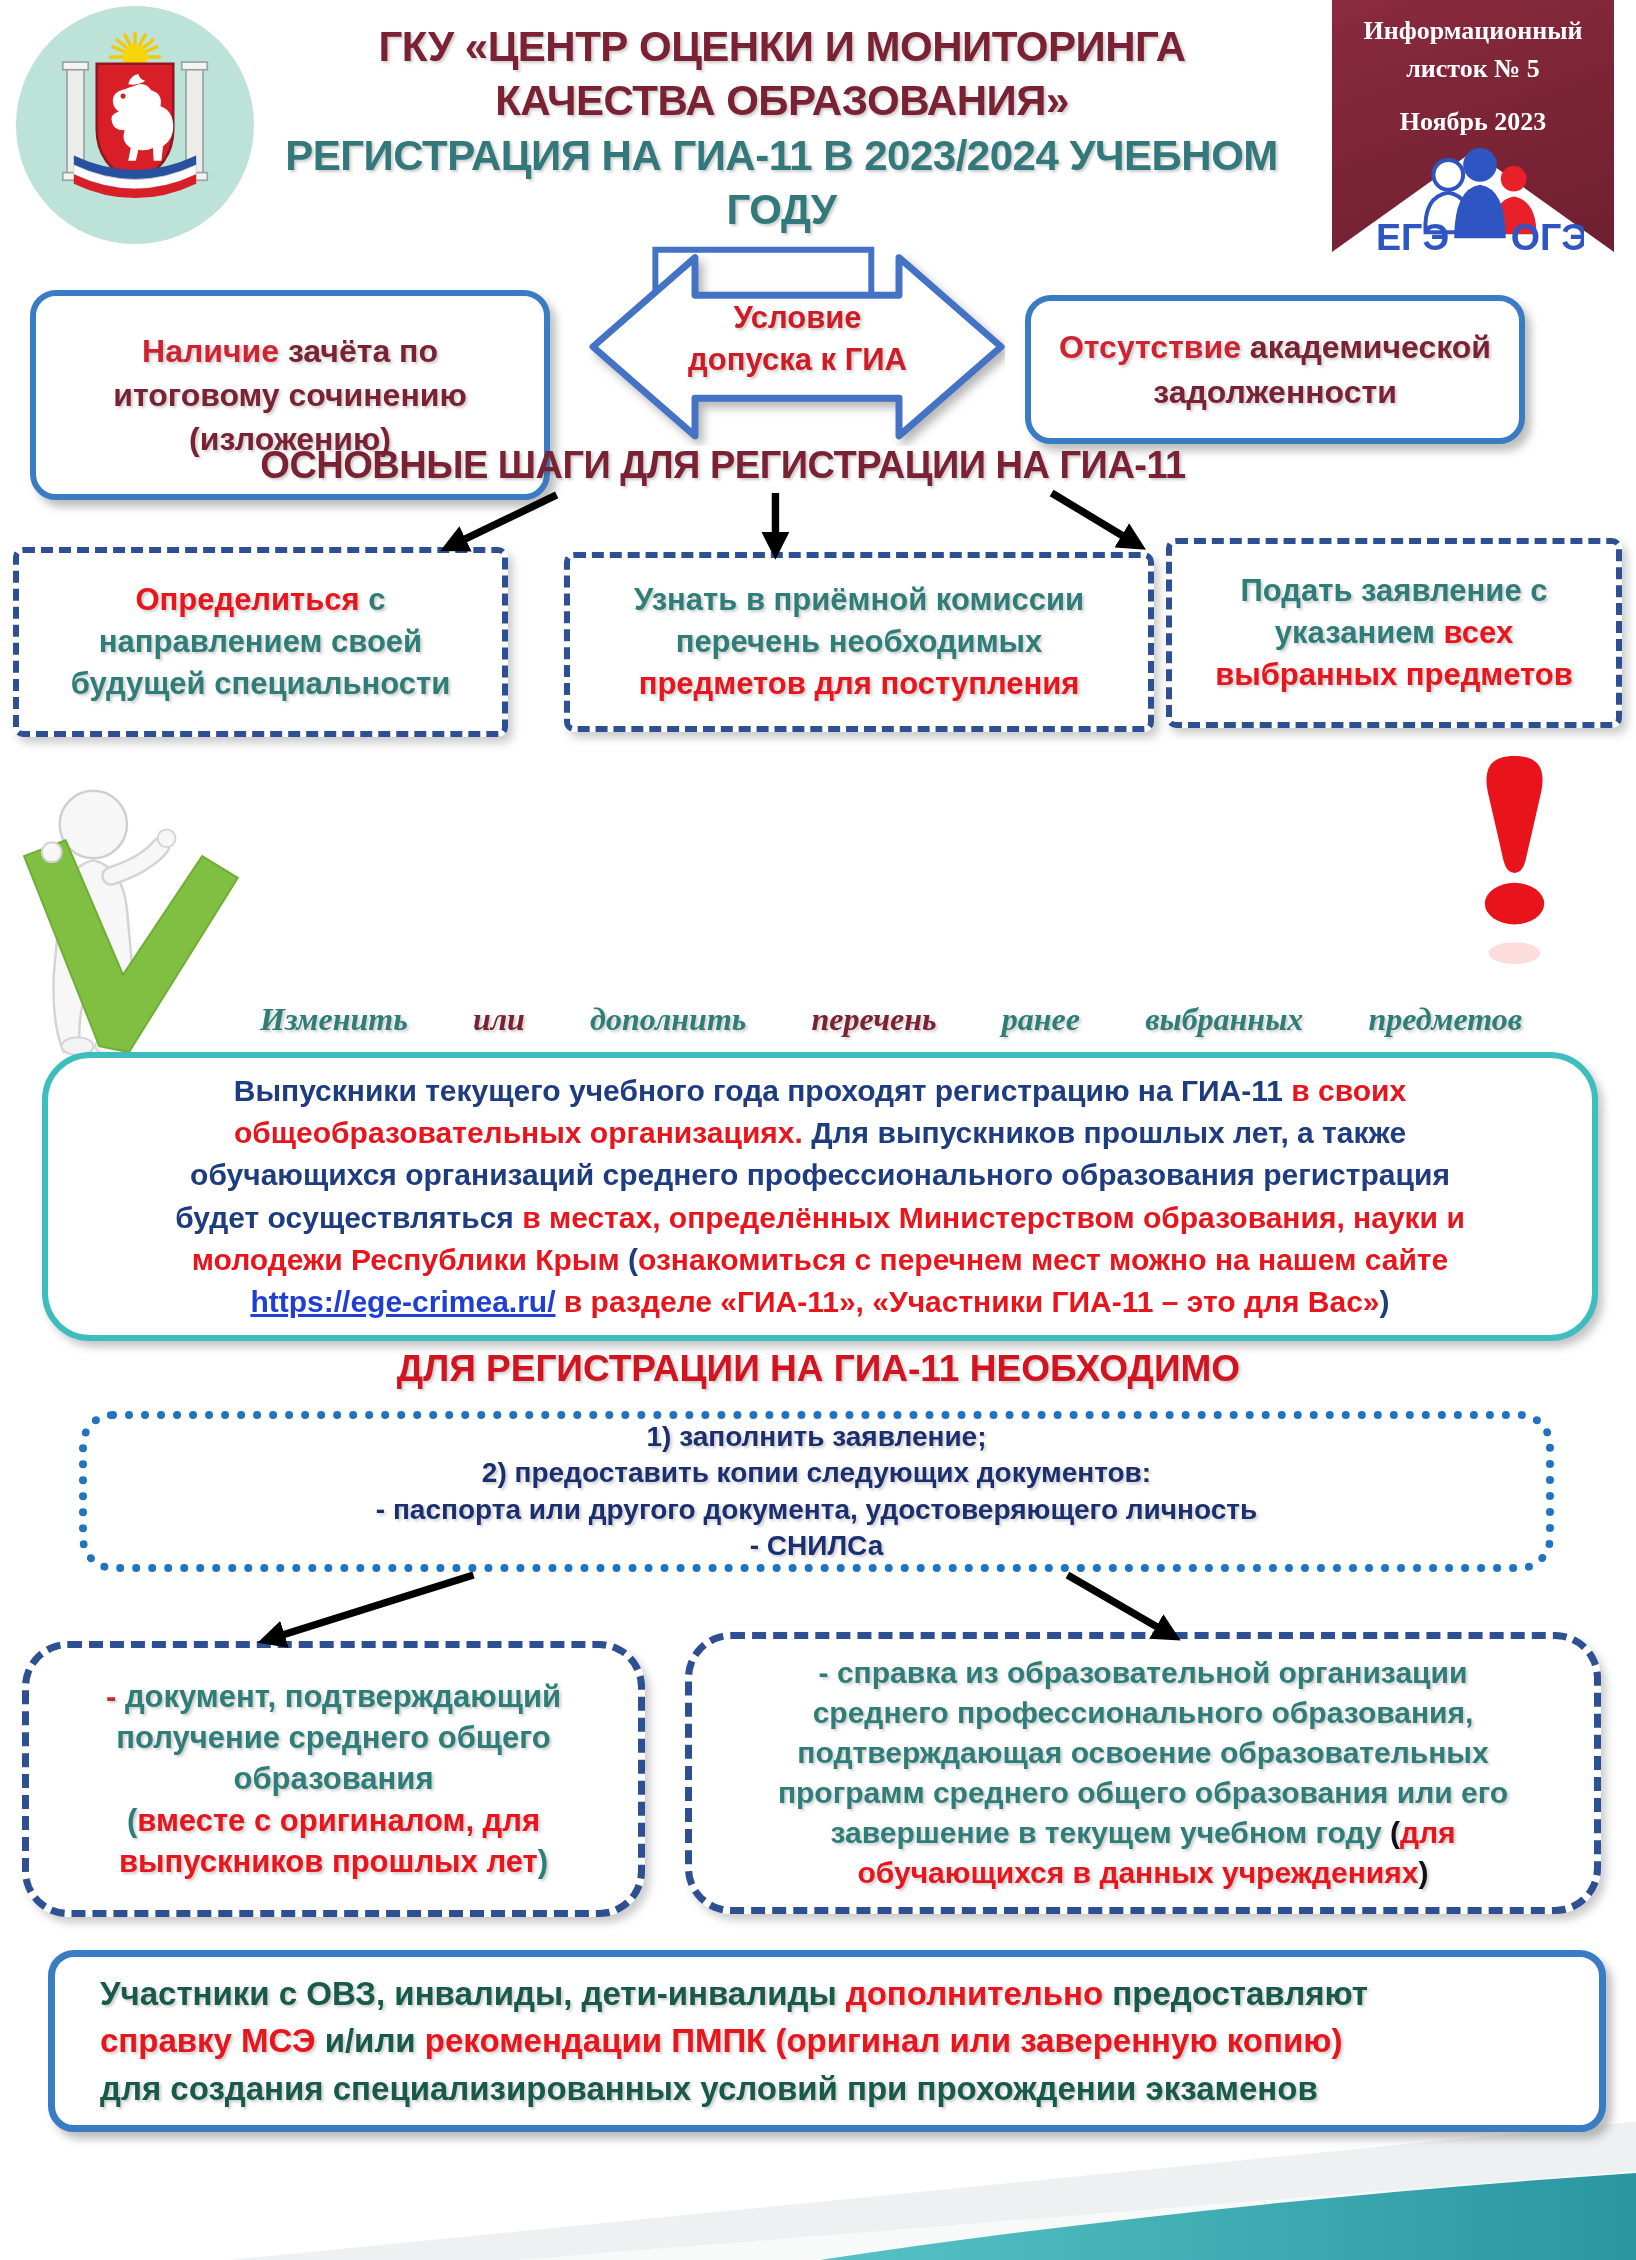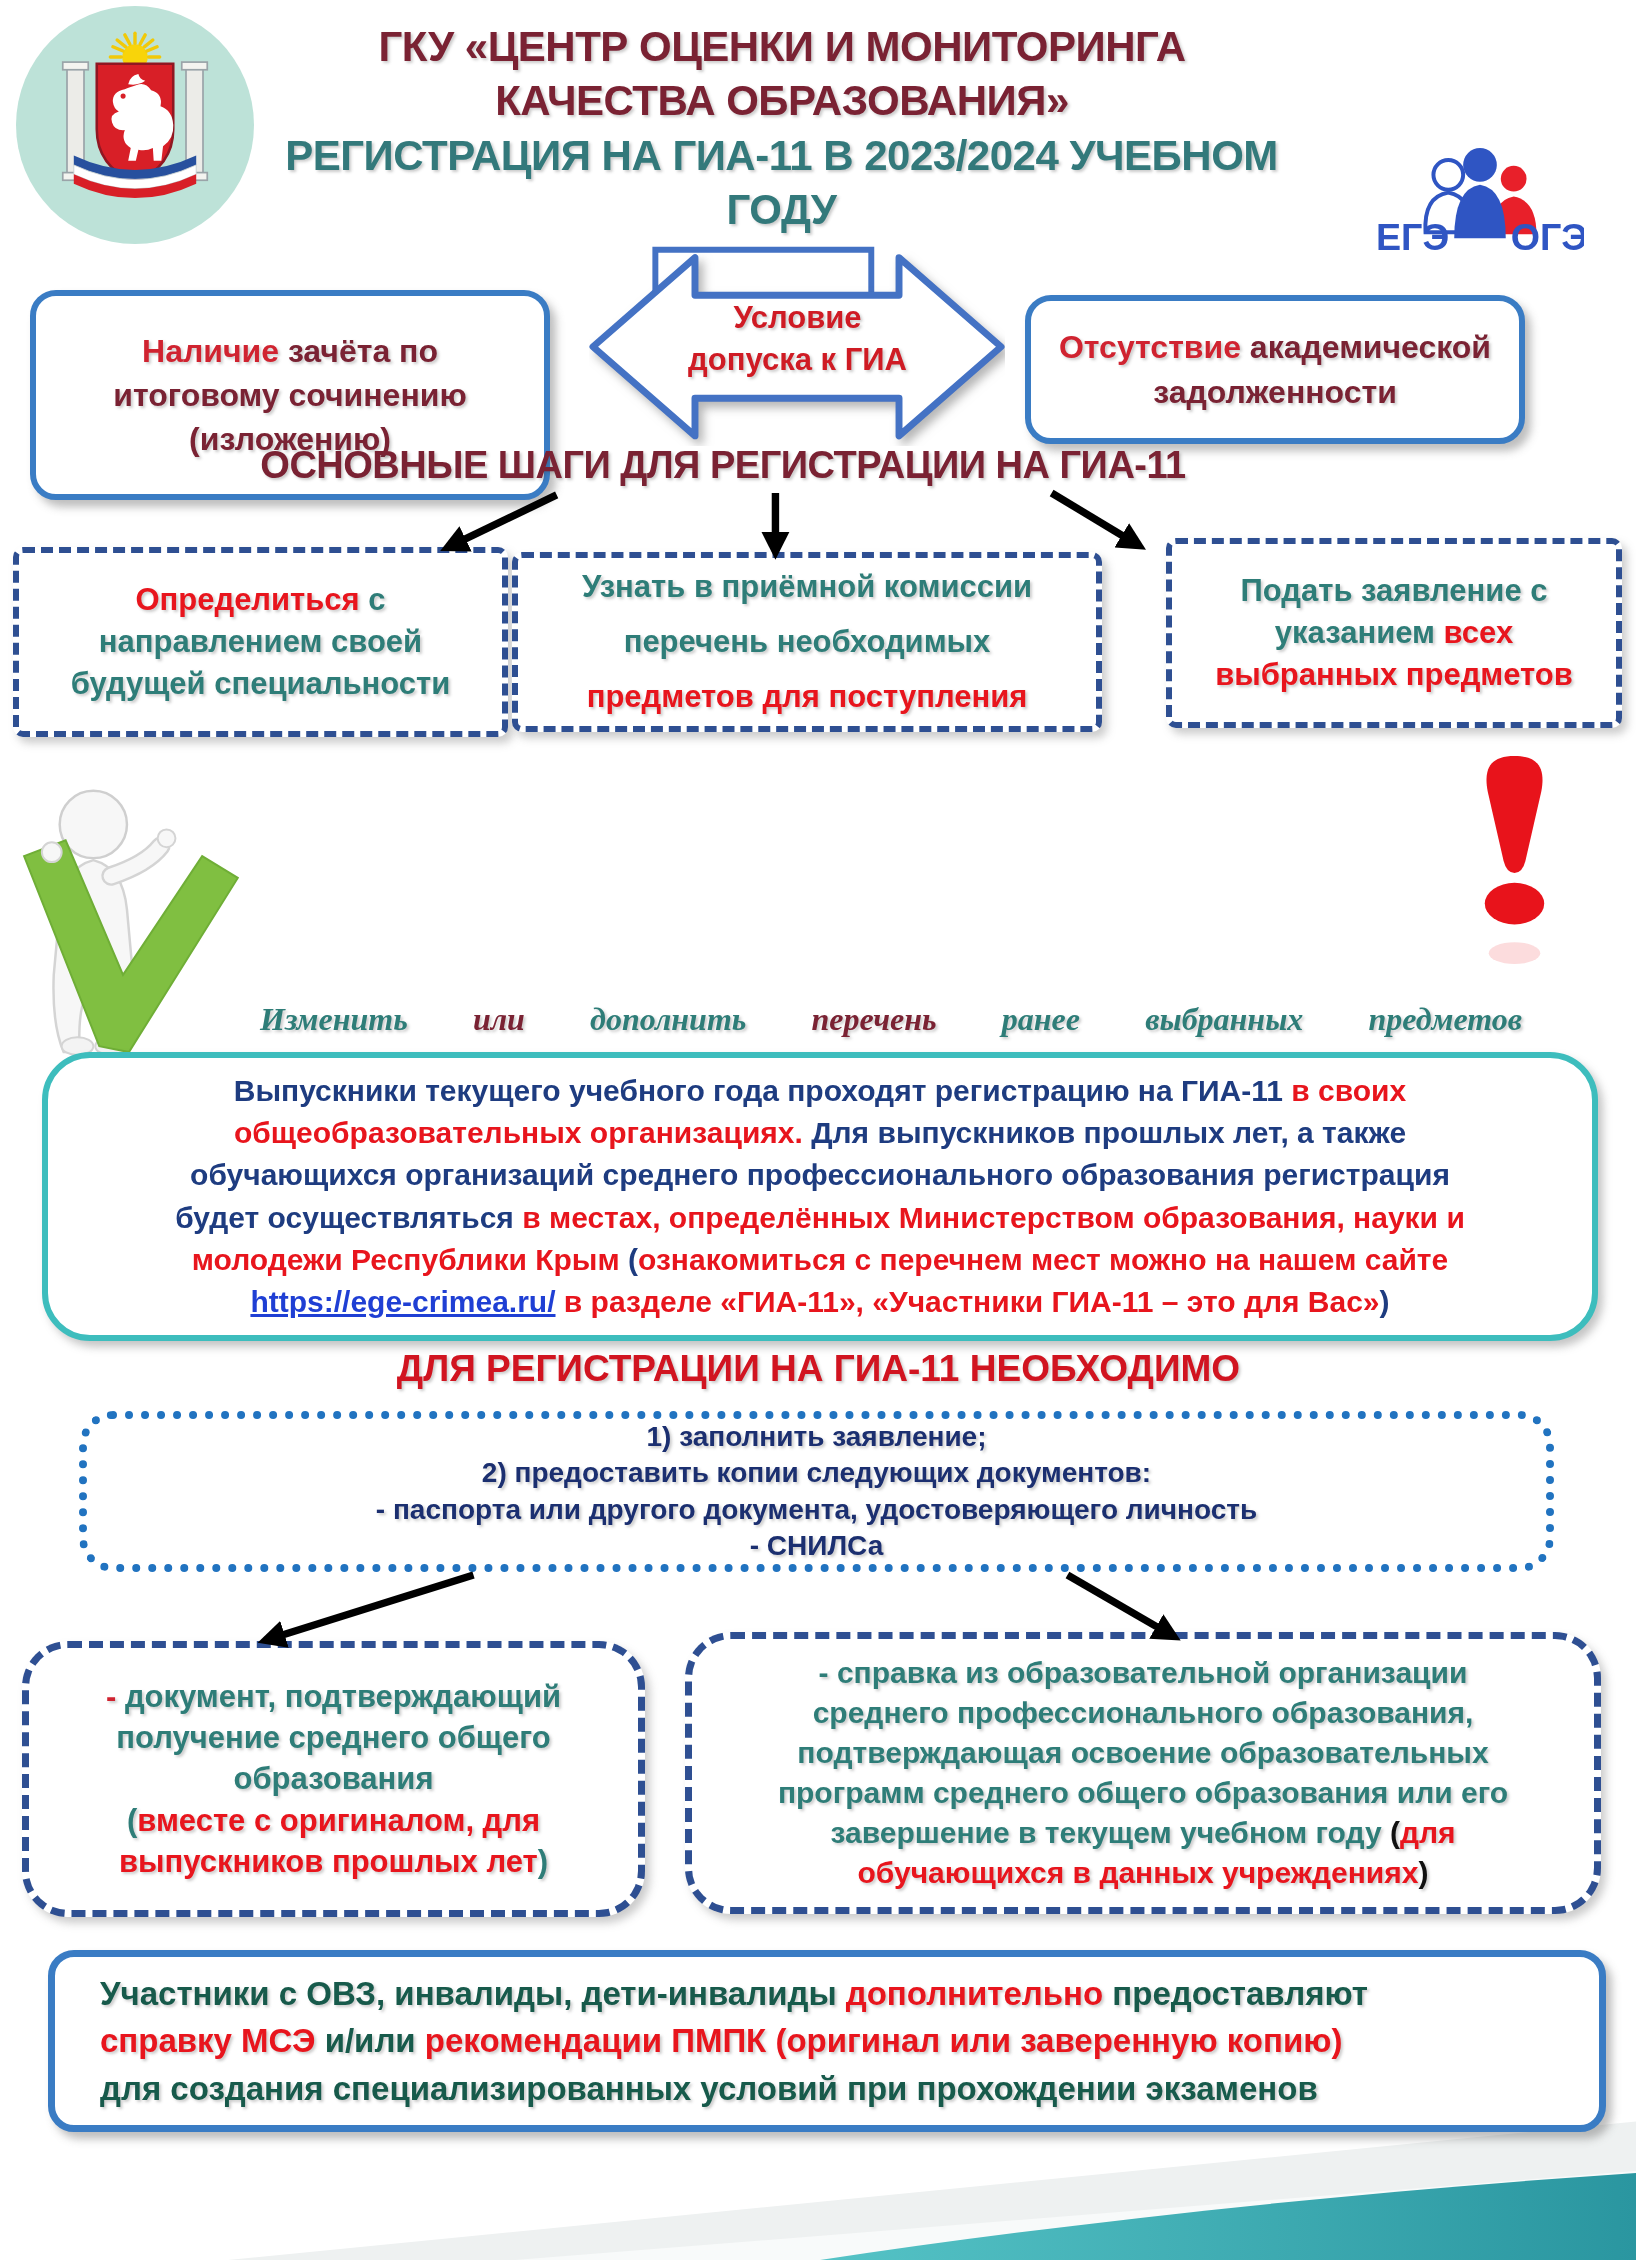--- a/index.html
+++ b/index.html
@@ -31,21 +31,21 @@
           clip-path:polygon(0 0,100% 0,100% 100%,50% 60%,0 100%);color:#fff;text-align:center;
           font-family:"Liberation Serif","DejaVu Serif",serif;font-size:26px;line-height:1.45;padding-top:12px;box-sizing:border-box;}
   .ribbon .l3{margin-top:16px;}
   
   .cond-left{left:30px;top:290px;width:520px;height:210px;font-size:32px;line-height:1.38;}
   .cond-right{left:1025px;top:295px;width:500px;height:149px;font-size:32px;line-height:1.38;}
   .arrow-label{left:624px;top:297px;width:347px;text-align:center;font-size:31px;line-height:1.35;color:#cf1b24;}
   .steps-heading{left:0;top:444px;width:1446px;text-align:center;font-size:38px;color:#7a2233;letter-spacing:-0.5px;}
   
   .step1{left:13px;top:547px;width:495px;height:190px;font-size:31px;line-height:1.35;}
-  .step2{left:512px;top:552px;width:590px;height:180px;font-size:31px;line-height:1.35;gap:13px;}
+  .step2{left:564px;top:552px;width:590px;height:180px;font-size:31px;line-height:1.35;}
   .step3{left:1166px;top:538px;width:456px;height:190px;font-size:31px;line-height:1.35;}
   
   .reg-box{left:183px;top:745px;width:1206px;height:193px;border-width:7px;font-size:37px;line-height:1.5;}
   
   .note{left:260px;top:995px;width:1262px;font-size:32px;font-style:italic;line-height:1.5;font-family:Liberation Serif, serif;}
   .note .jline{text-align:justify;text-align-last:justify;}
   
   .info-box{left:42px;top:1052px;width:1556px;height:289px;font-size:30px;line-height:1.41;}
   .req-heading{left:0;top:1348px;width:1637px;text-align:center;font-size:37px;color:#d11420;}
   .req-box{left:79px;top:1411px;width:1475px;height:161px;font-size:28px;line-height:1.29;color:#1b2f70;}
@@ -107,20 +107,25 @@
 
   <div class="abs org-title ts">
     <div>ГКУ «ЦЕНТР ОЦЕНКИ И МОНИТОРИНГА</div>
     <div>КАЧЕСТВА ОБРАЗОВАНИЯ»</div>
   </div>
   <div class="abs doc-title ts">
     <div>РЕГИСТРАЦИЯ НА ГИА-11 В 2023/2024 УЧЕБНОМ</div>
     <div>ГОДУ</div>
   </div>
 
+  <div class="abs ribbon" style="z-index:2">
+    <div>Информационный</div>
+    <div>листок № 5</div>
+    <div class="l3">Ноябрь 2023</div>
+  </div>
   <svg class="abs" style="left:1374px;top:145px;width:210px;height:119px;z-index:3" viewBox="0 0 212 120">
     <path d="M52,88 Q50,52 75,48 Q99,52 99,88 Z" fill="#fff" stroke="#2f55c3" stroke-width="4"></path>
     <circle cx="75" cy="30" r="15" fill="#fff" stroke="#2f55c3" stroke-width="4"></circle>
     <path d="M119,90 Q119,56 141,52 Q164,56 164,90 Z" fill="#e8202a"></path>
     <circle cx="141" cy="34" r="13" fill="#e8202a"></circle>
     <path d="M81,94 Q81,44 107,40 Q133,44 133,94 Z" fill="#2f55c3"></path>
     <circle cx="107" cy="20" r="17" fill="#2f55c3"></circle>
     <text x="2" y="106" font-size="38" font-weight="bold" fill="#2f55c3" font-family="Liberation Sans, sans-serif">ЕГЭ</text>
     <text x="138" y="106" font-size="38" font-weight="bold" fill="#2f55c3" font-family="Liberation Sans, sans-serif">ОГЭ</text>
   </svg>

